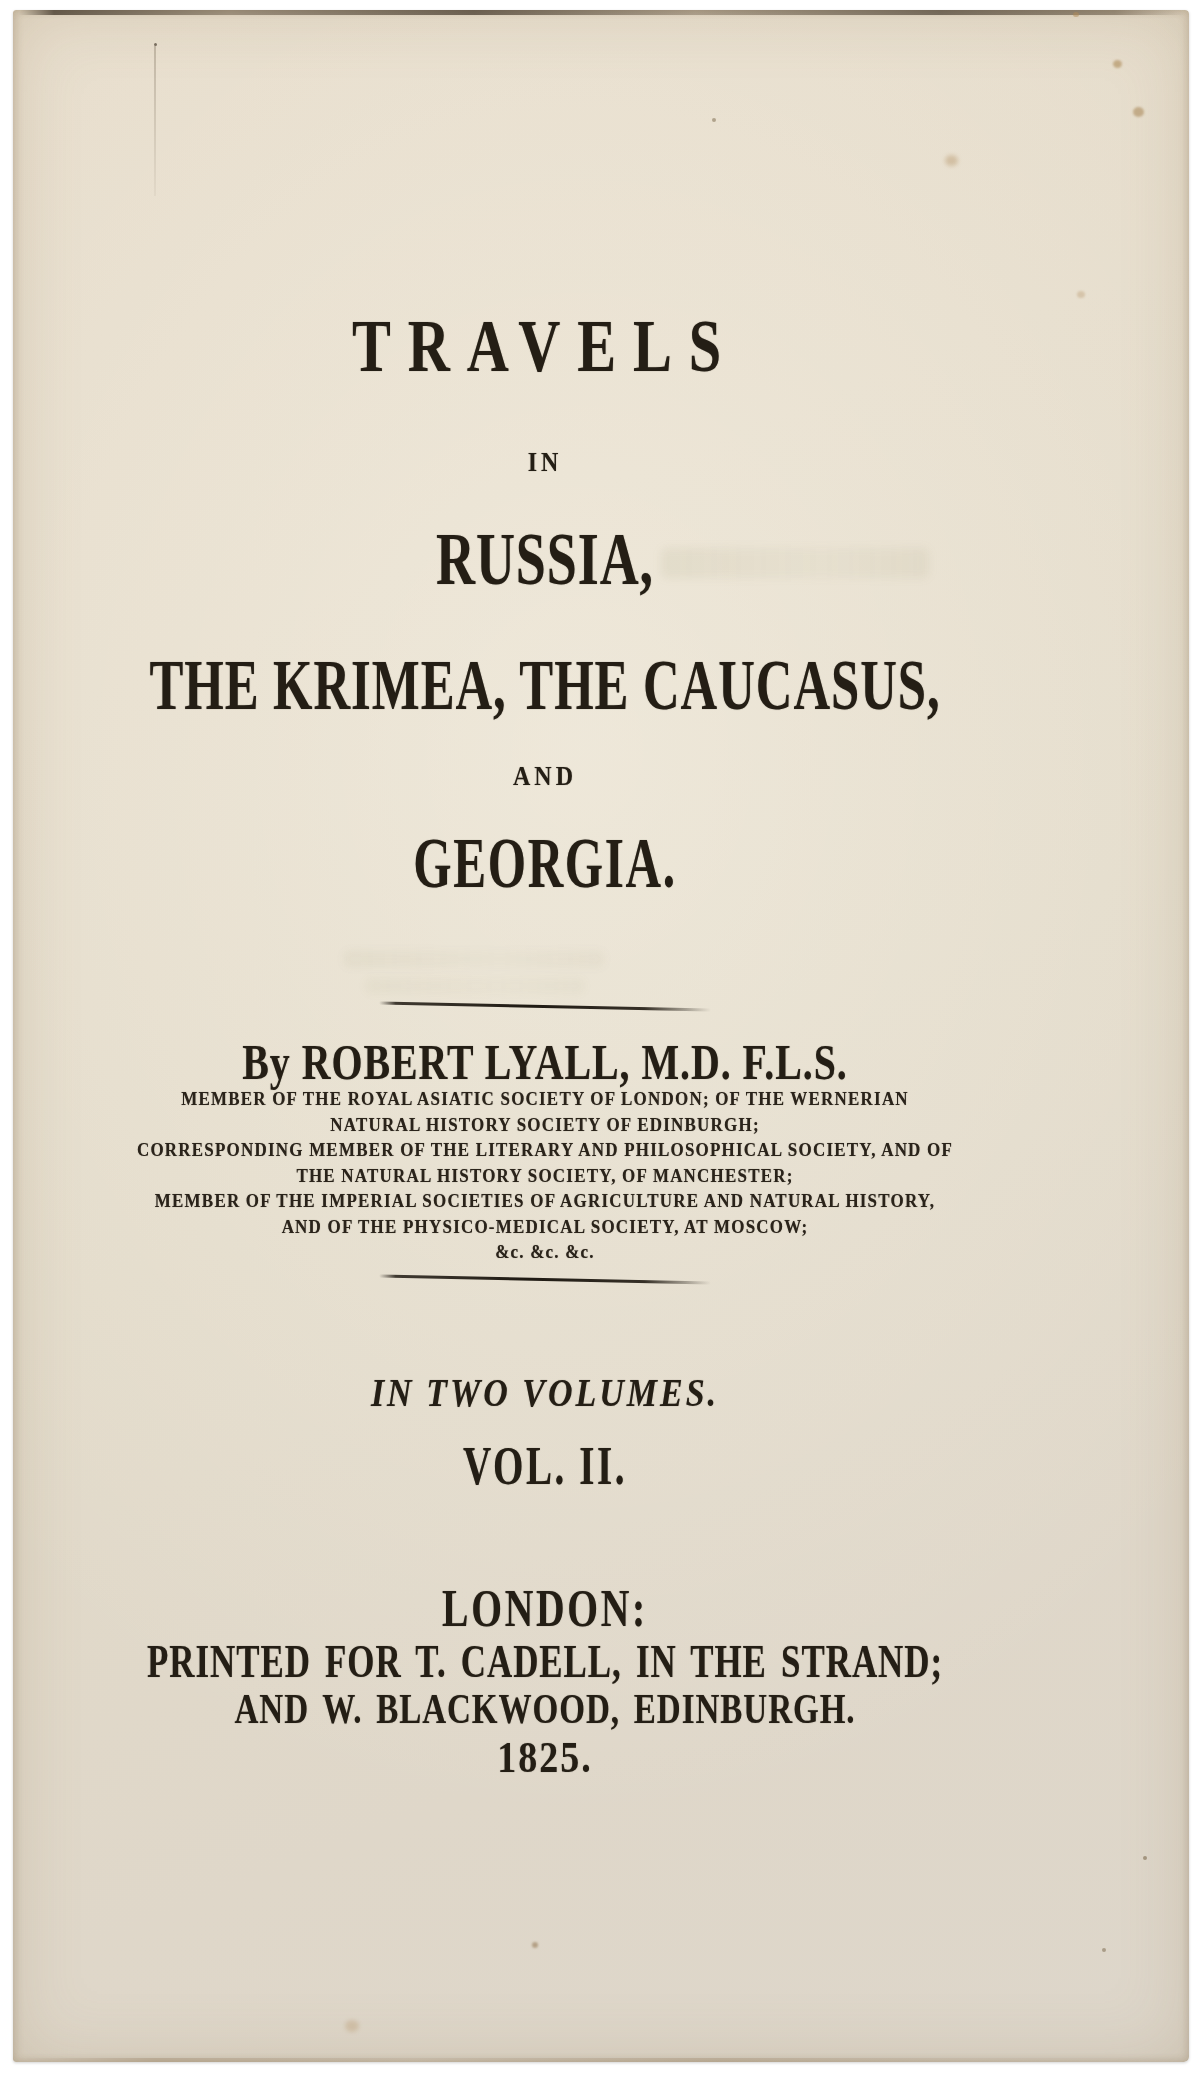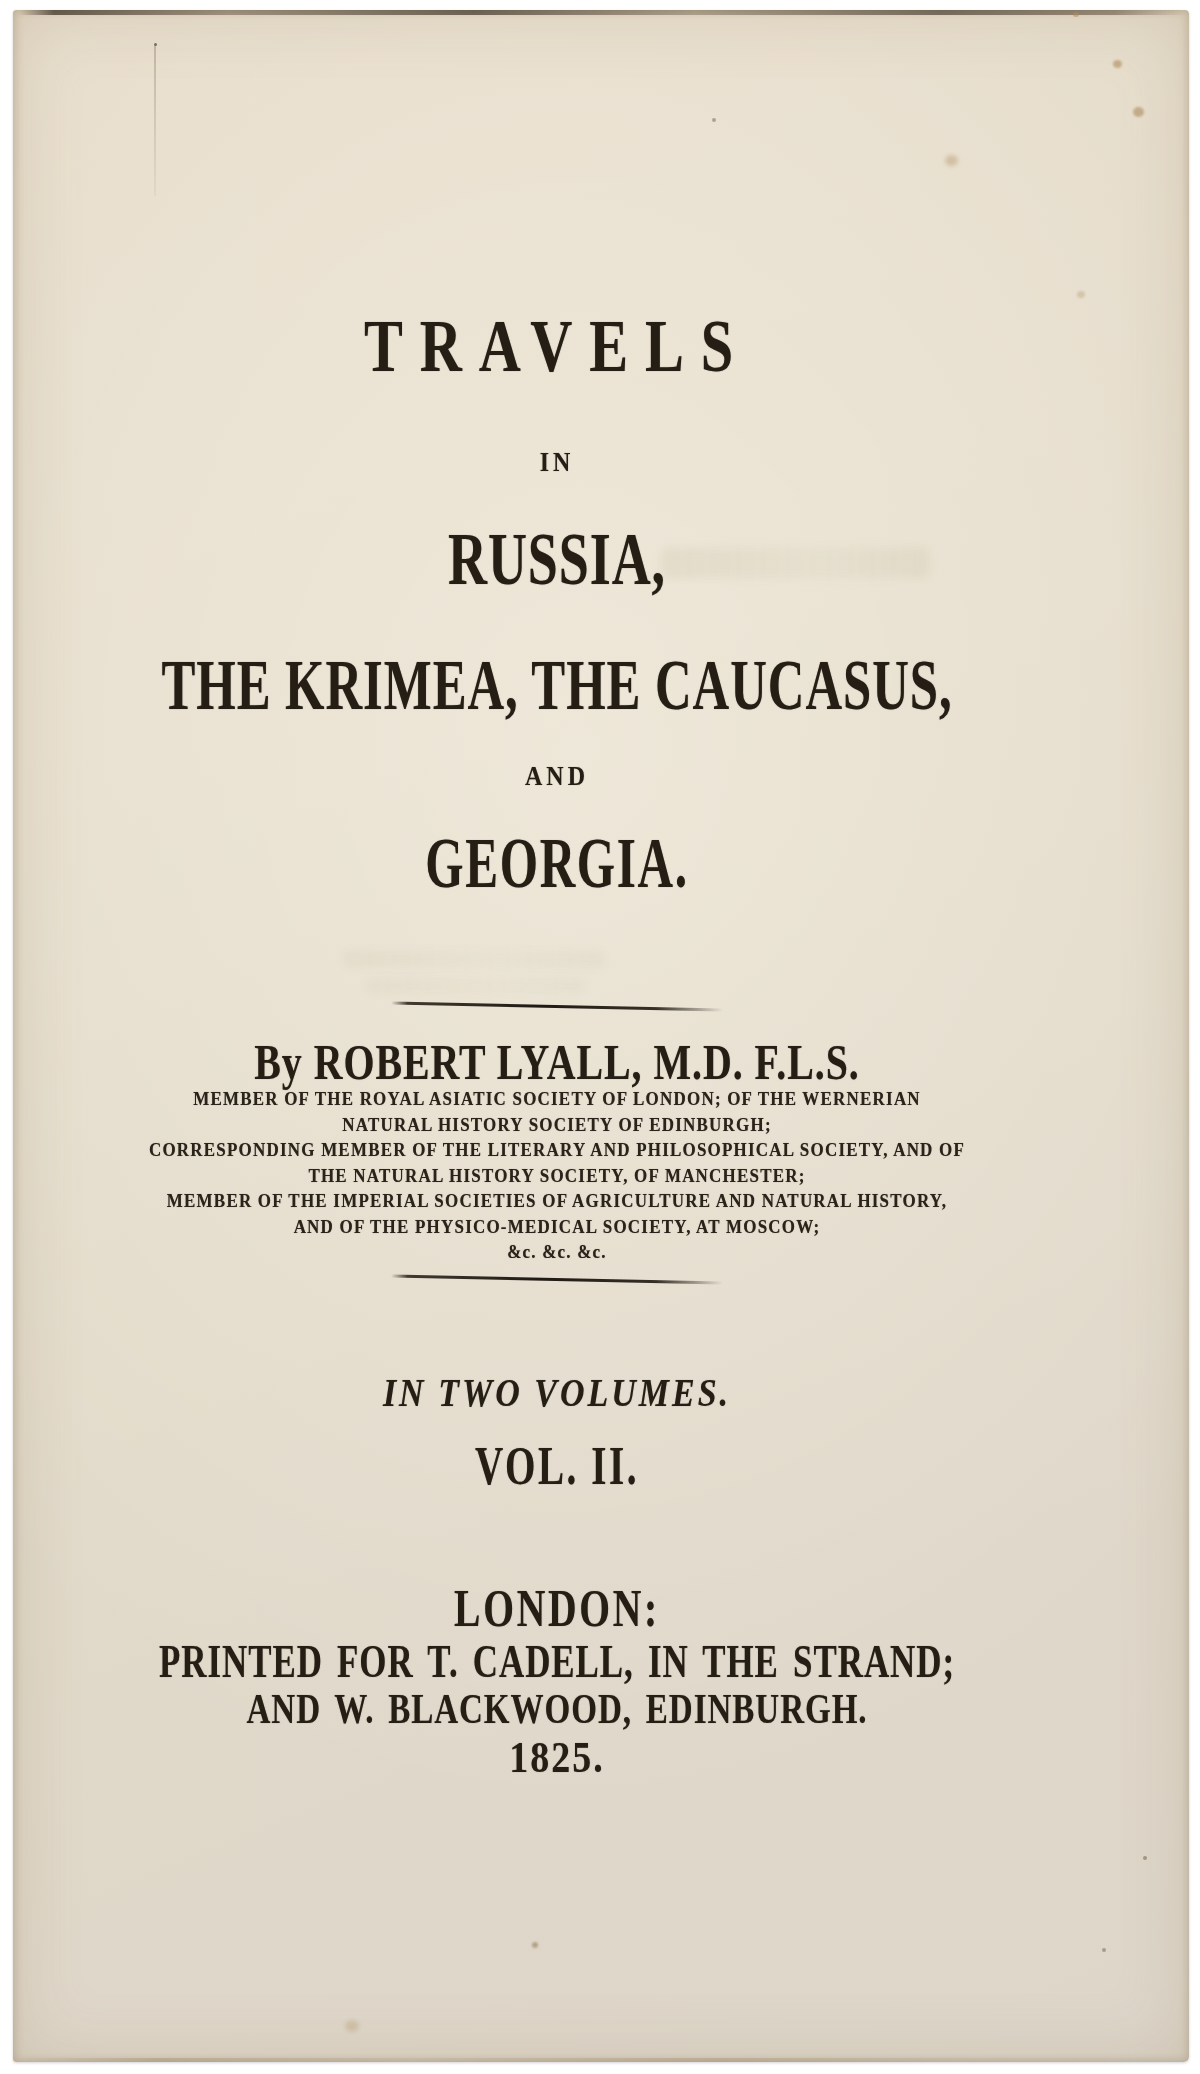--- a/index.html
+++ b/index.html
@@ -32,21 +32,21 @@
       rgba(86,71,51,.5) 94%,rgba(58,47,34,0) 100%);
     border-radius:3px 3px 0 0;
   }
   .paper-bottom-edge{
     position:absolute;left:2px;bottom:0;right:2px;height:4px;
     background:linear-gradient(90deg,
       rgba(150,128,96,0) 0%,rgba(150,128,96,.35) 12%,rgba(150,128,96,.12) 34%,
       rgba(150,128,96,.32) 60%,rgba(150,128,96,.1) 82%,rgba(150,128,96,0) 100%);
   }
   
-  .text-block{position:absolute;left:12px;top:0;width:1064px;height:100%;}
+  .text-block{position:absolute;left:0;top:0;width:1064px;height:100%;}
   .line{
     position:absolute;left:0;width:100%;
     text-align:center;line-height:1;
     color:#241e15;
     text-shadow:0 0 1px rgba(36,30,21,.45);
     white-space:nowrap;
     transform-origin:50% 0;
   }
   .t-travels {top:299px;font-size:62px;font-weight:700;letter-spacing:18px;transform:scale(.94,1.2);}
   .t-in      {top:438px;font-size:24px;font-weight:700;letter-spacing:4px;transform:scaleY(1.15);}

